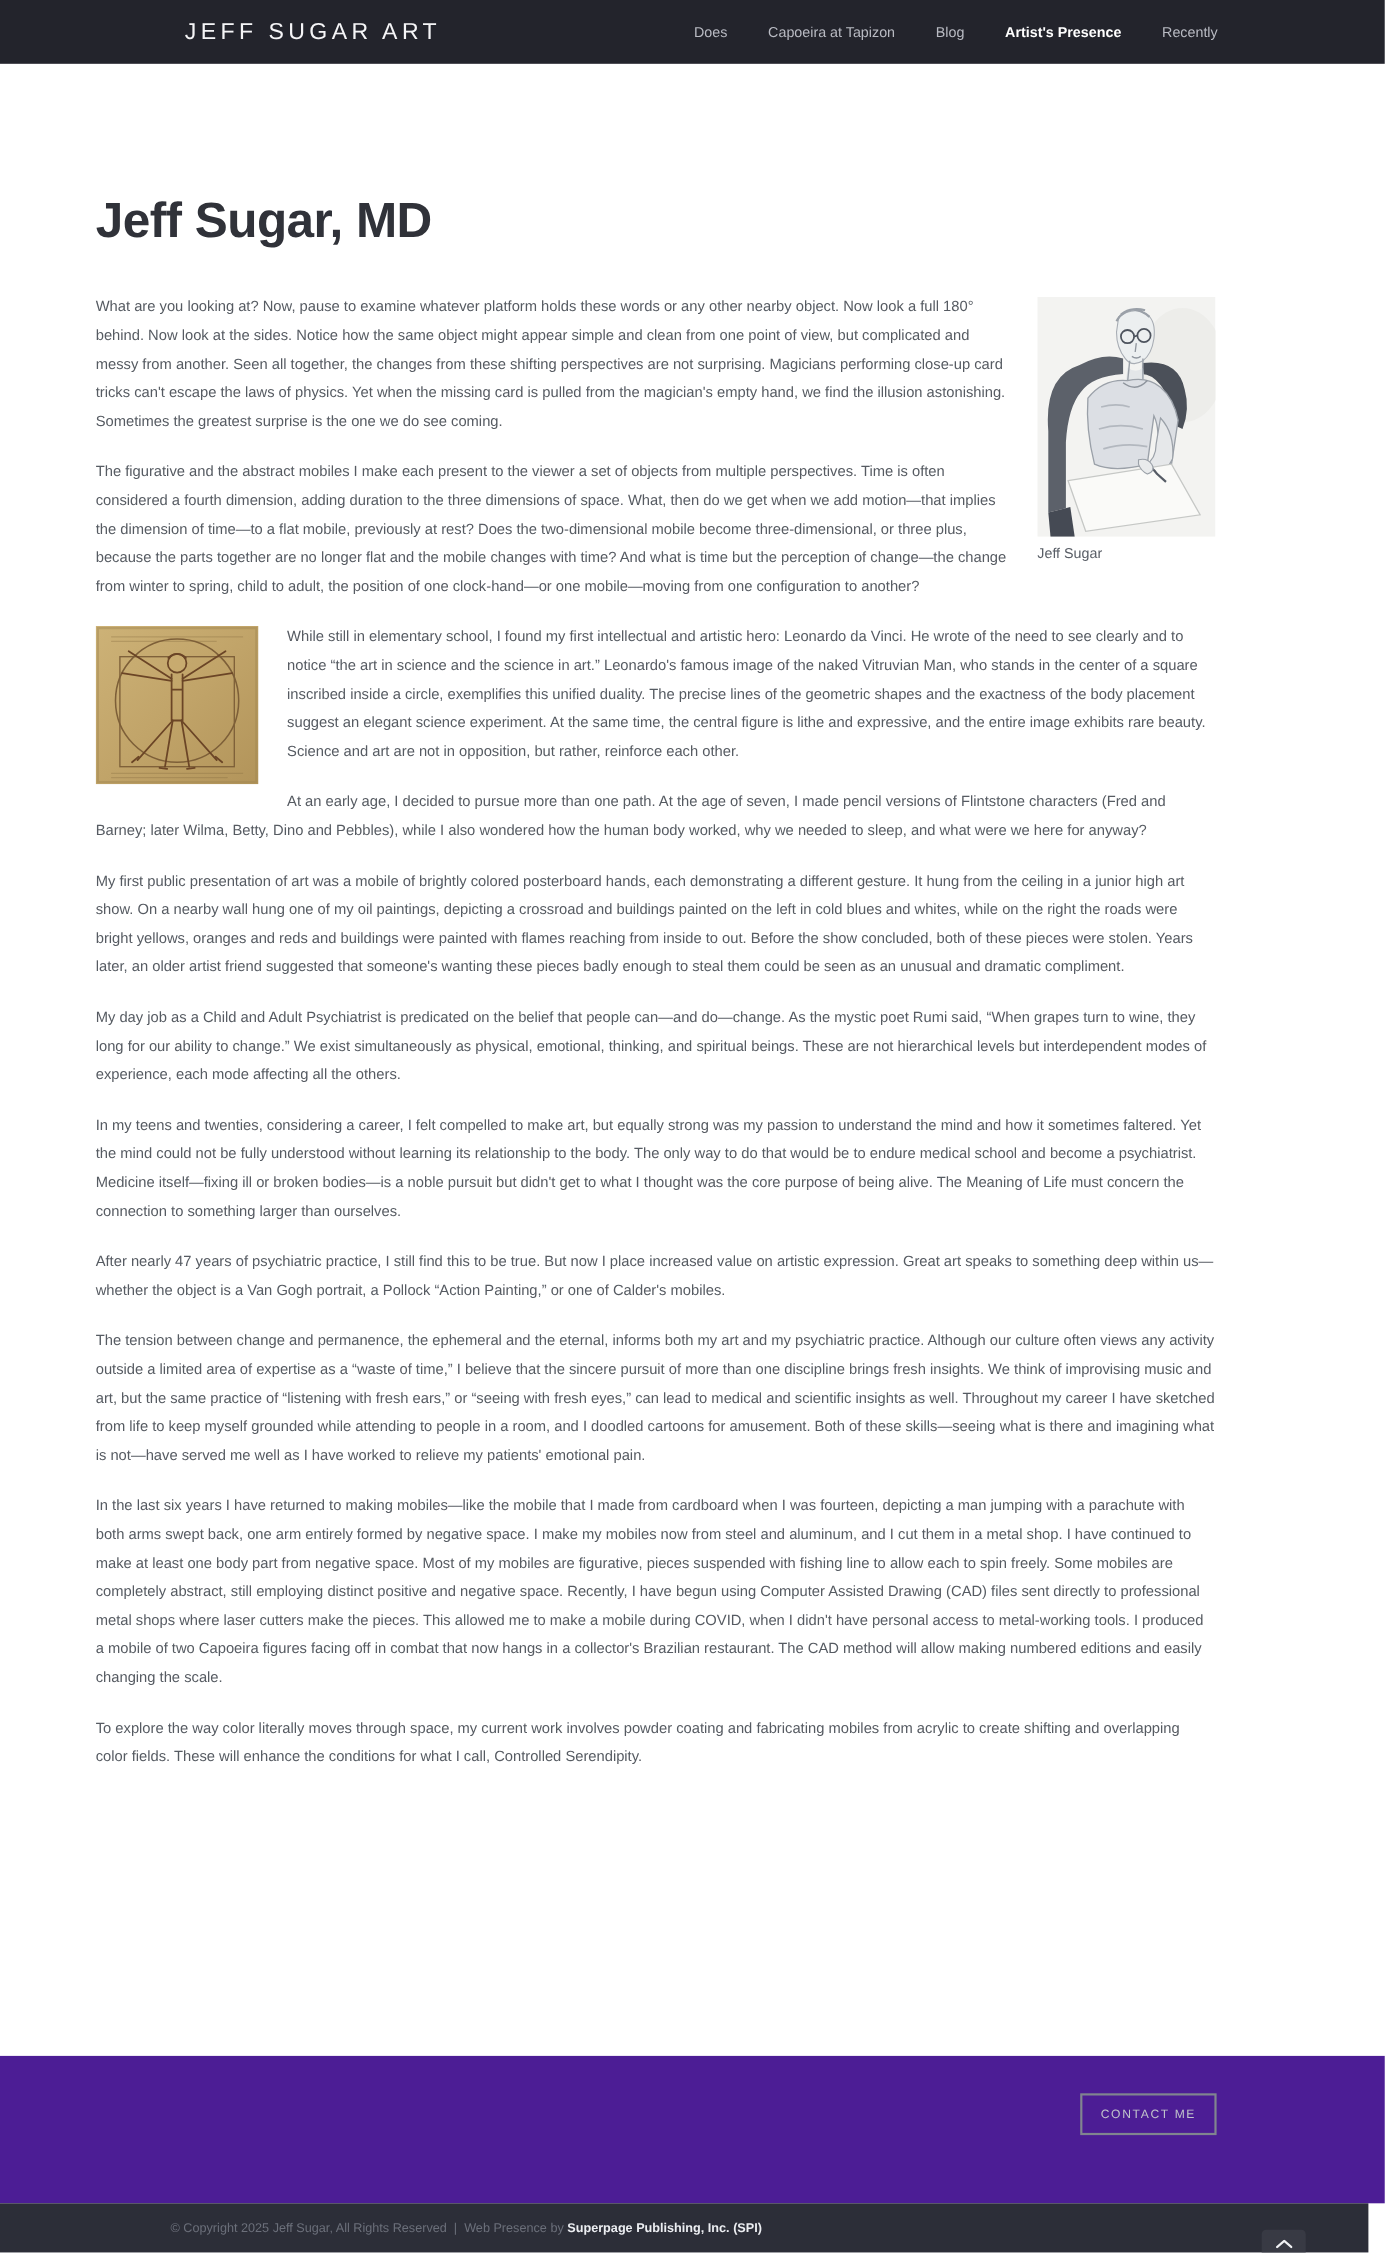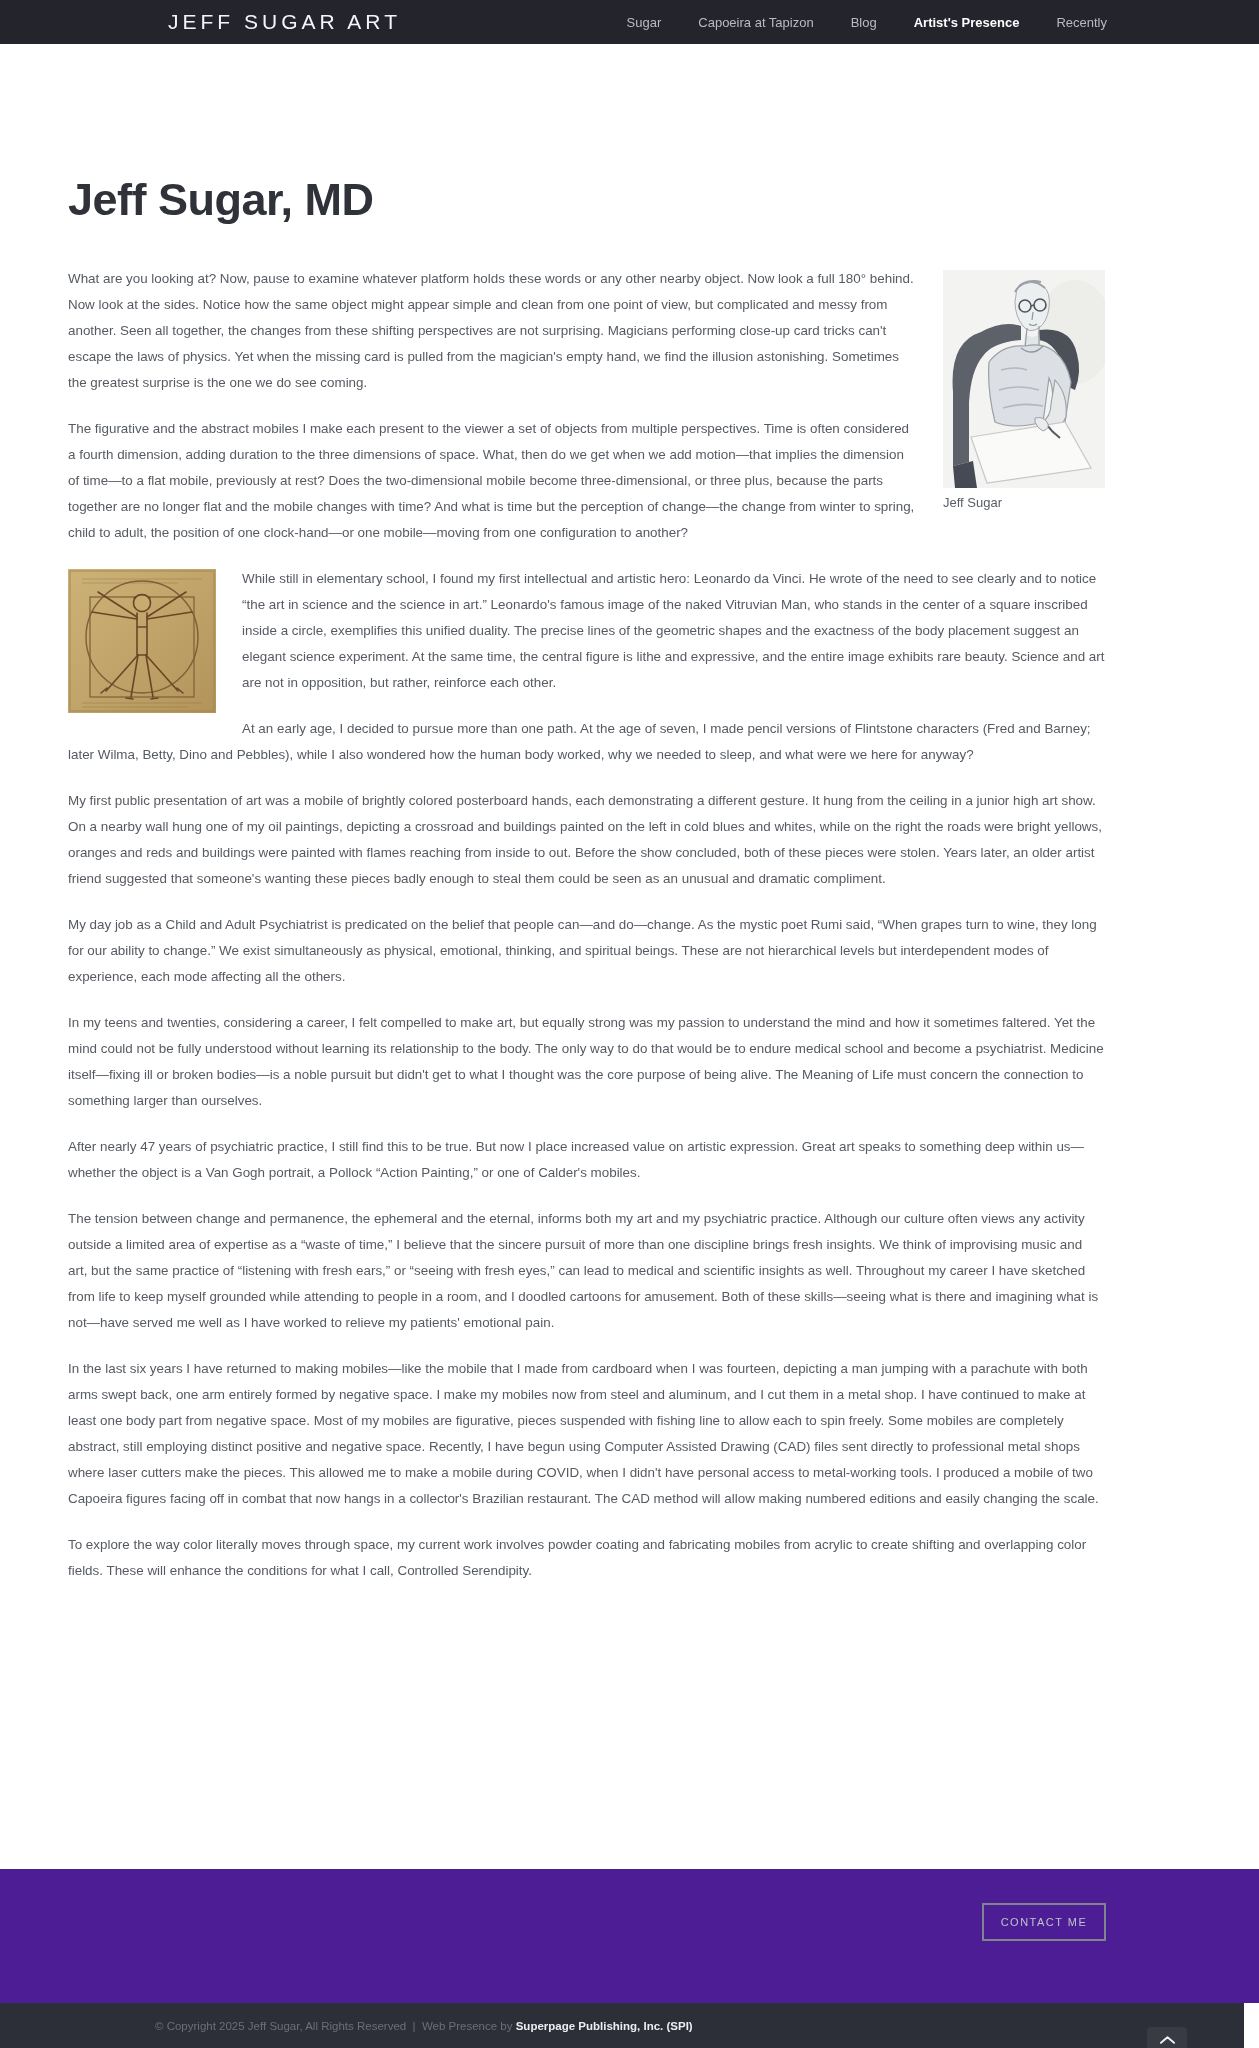--- a/index.html
+++ b/index.html
@@ -1,31 +1,31 @@
 <!DOCTYPE html>
 <html><head>
 <meta charset="utf-8">
 <style>
   * { margin:0; padding:0; box-sizing:border-box; }
   html,body { background:#ffffff; }
   body { font-family:"Liberation Sans", sans-serif; }
   .page { position:relative; width:1259px; height:2048px; margin:0 auto; background:#ffffff; overflow:hidden; }
 
   
-  .site-header { position:absolute; top:0; left:0; right:0; height:44px; background:#23242c;
+  .site-header { position:absolute; top:0; left:0; right:0; height:58px; background:#23242c;
                  display:flex; align-items:center; justify-content:space-between; }
   .logo { margin-left:168px; color:#f5f5f7; font-size:21px; font-weight:400; letter-spacing:4px;
           white-space:nowrap; cursor:pointer; }
   .main-nav { display:flex; align-items:center; margin-right:152px; }
   .nav-item { color:#b9bbc3; font-size:13px; margin-left:37px; text-decoration:none; cursor:pointer; white-space:nowrap; }
   .nav-item.active { color:#ffffff; font-weight:700; }
 
   
   .content { position:absolute; top:62px; left:0; right:0; height:1807px; overflow:hidden;
-             padding:112px 154px 0 68px; background:#ffffff; }
+             padding:112px 154px 0 87px; background:#ffffff; }
   h1.page-title { font-size:45px; font-weight:600; color:#303239; letter-spacing:-0.5px; margin:0 0 40px 0; }
   .content p { font-size:13.4px; line-height:26px; color:#565b62; margin:0 0 20px 0; text-align:left; }
 
   figure.portrait { float:right; width:162px; margin:4px 0 12px 28px; }
   figure.portrait figcaption { font-size:13px; color:#595e66; margin-top:7px; }
   figure.vitruvian { float:left; width:148px; margin:3px 26px 10px 0; }
   figure svg { display:block; }
 
   
   .footer-main { position:absolute; top:1869px; left:0; right:0; height:134px; background:#4c1d95; }
@@ -42,21 +42,21 @@
                 padding-bottom:4px; cursor:pointer; }
 </style>
 </head>
 <body>
 
 <div class="page">
 
   <div class="site-header">
     <div class="logo">JEFF SUGAR ART</div>
     <div class="main-nav">
-      <a class="nav-item">Sugar</a>
+      <a class="nav-item">Does</a>
       <a class="nav-item">Capoeira at Tapizon</a>
       <a class="nav-item">Blog</a>
       <a class="nav-item active">Artist's Presence</a>
       <a class="nav-item">Recently</a>
     </div>
   </div>
 
   <div class="content">
     <h1 class="page-title">Jeff Sugar, MD</h1>
 

